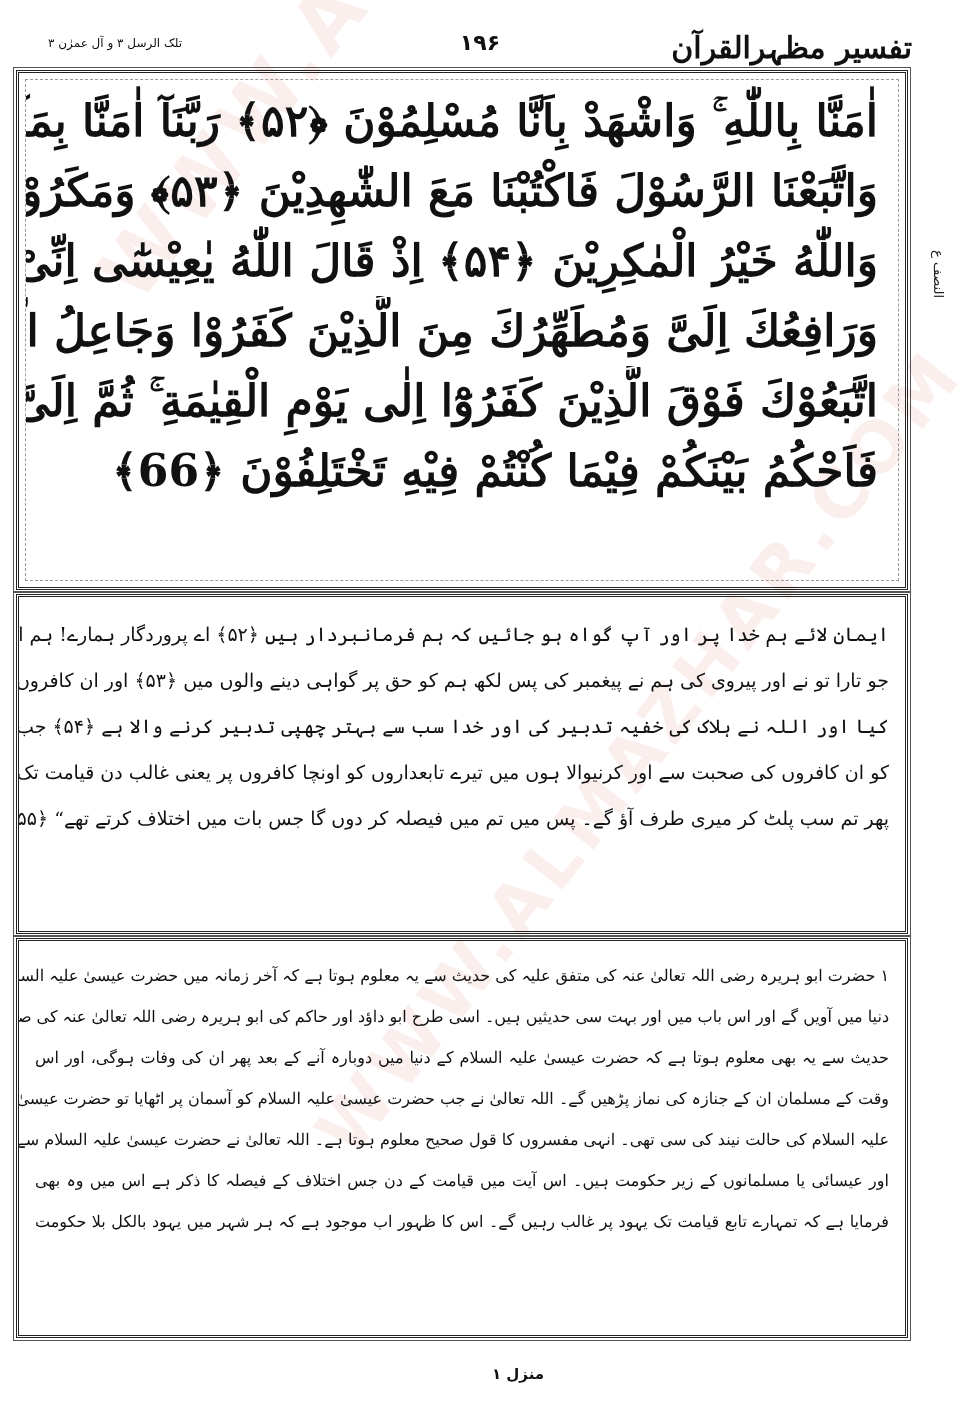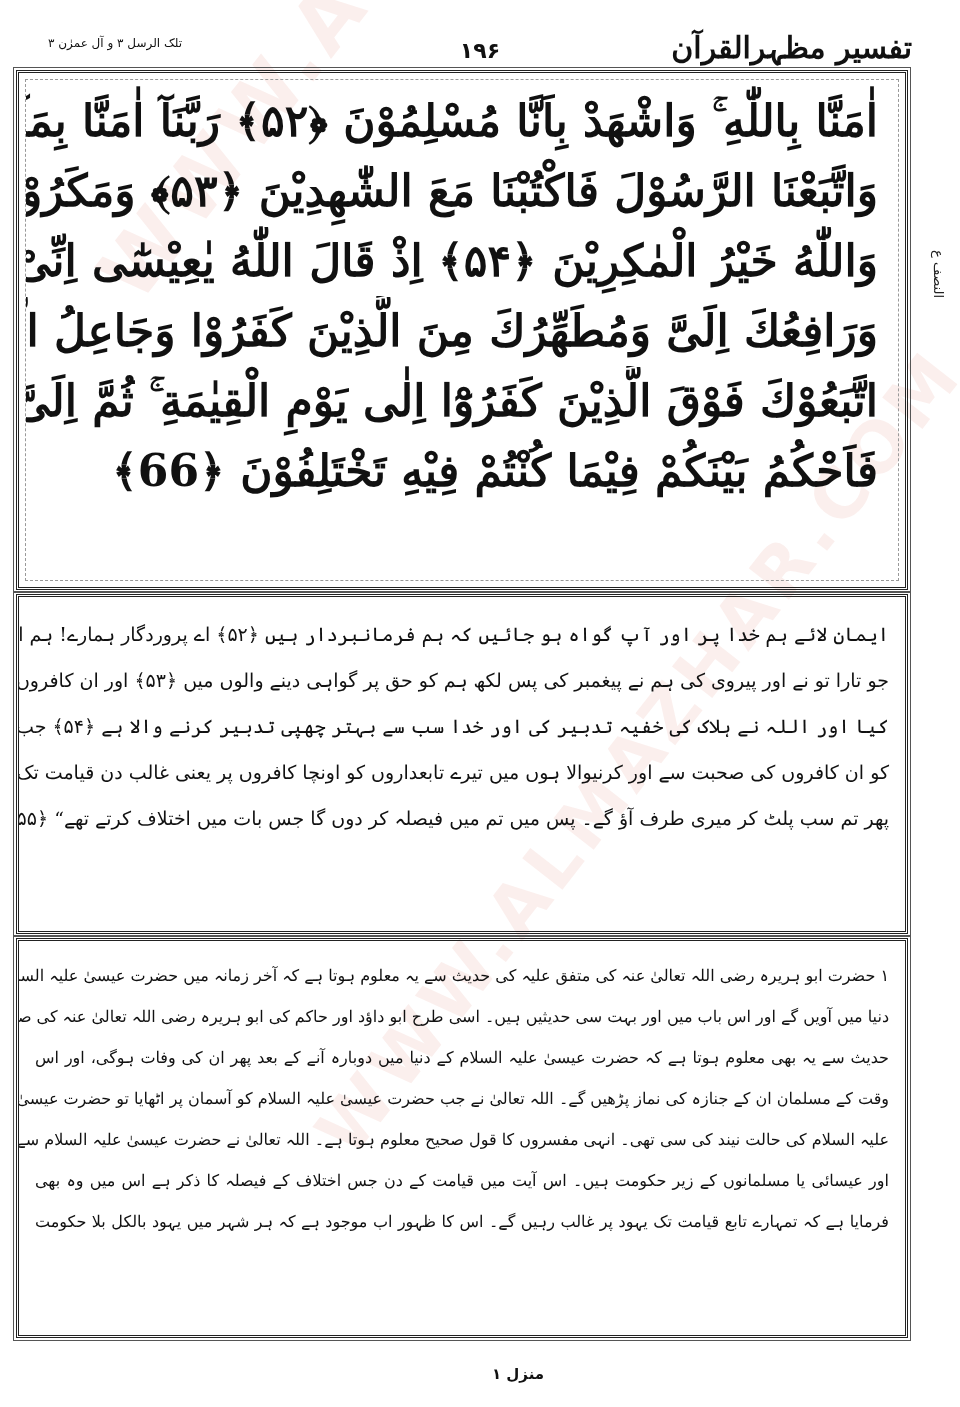--- a/index.html
+++ b/index.html
@@ -1,19 +1,19 @@
 <!DOCTYPE html>
 <html><head>
 <meta charset="utf-8">
 <style>
   html, body { margin: 0; padding: 0; background: #ffffff; }
   body { width: 960px; height: 1407px; position: relative; overflow: hidden; font-family: "DejaVu Sans", sans-serif; color: #111; }
   .header { position: absolute; top: 30px; left: 48px; right: 48px; height: 40px; }
   .header .left { position: absolute; left: 0; top: 6px; font-size: 12px; }
-  .header .center { position: absolute; left: 50%; transform: translateX(-50%); top: 0; font-size: 22px; font-weight: bold; margin-top: 8px; }
+  .header .center { position: absolute; left: 50%; transform: translateX(-50%); top: 0; font-size: 22px; font-weight: bold; }
   .header .right { position: absolute; right: 0; top: 0; font-size: 30px; font-weight: bold; font-family: "DejaVu Serif", serif; }
   .frame { position: absolute; left: 16px; width: 892px; border: 3px double #222; outline: 1px solid #555; outline-offset: 2px; box-sizing: border-box; }
   .quran { top: 70px; height: 520px; }
   .quran-inner { position: absolute; inset: 6px; border: 1px dashed #999; }
   .ayah-line { direction: rtl; text-align: justify; text-align-last: justify; font-family: "DejaVu Serif", serif; font-size: 44px; font-weight: bold; line-height: 70px; padding: 0 20px; white-space: nowrap; overflow: hidden; }
   .trans { top: 594px; height: 340px; }
   .notes { top: 938px; height: 400px; }
   .para-line { direction: rtl; text-align: justify; text-align-last: justify; font-family: "DejaVu Serif", serif; padding: 0 16px; white-space: nowrap; overflow: hidden; }
   .trans .para-line { font-size: 19px; line-height: 46px; }
   .notes .para-line { font-size: 16px; line-height: 41px; }

